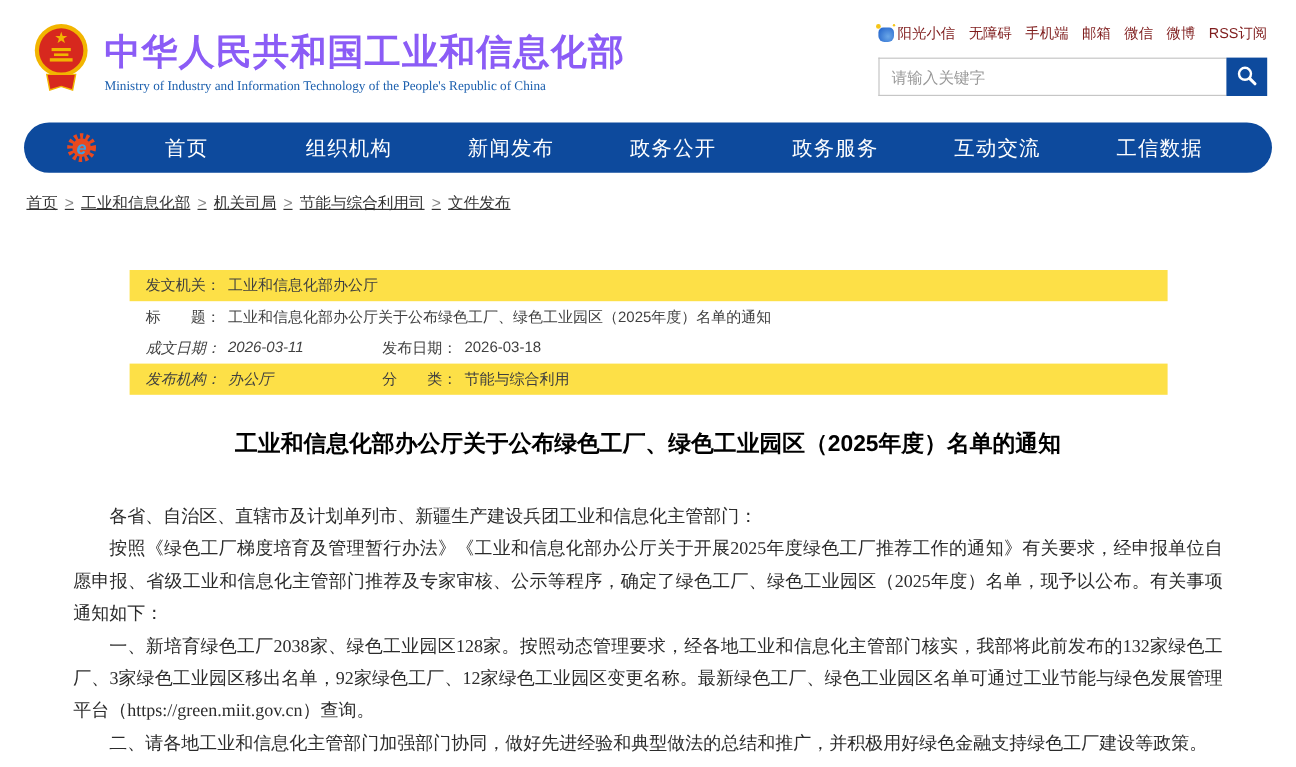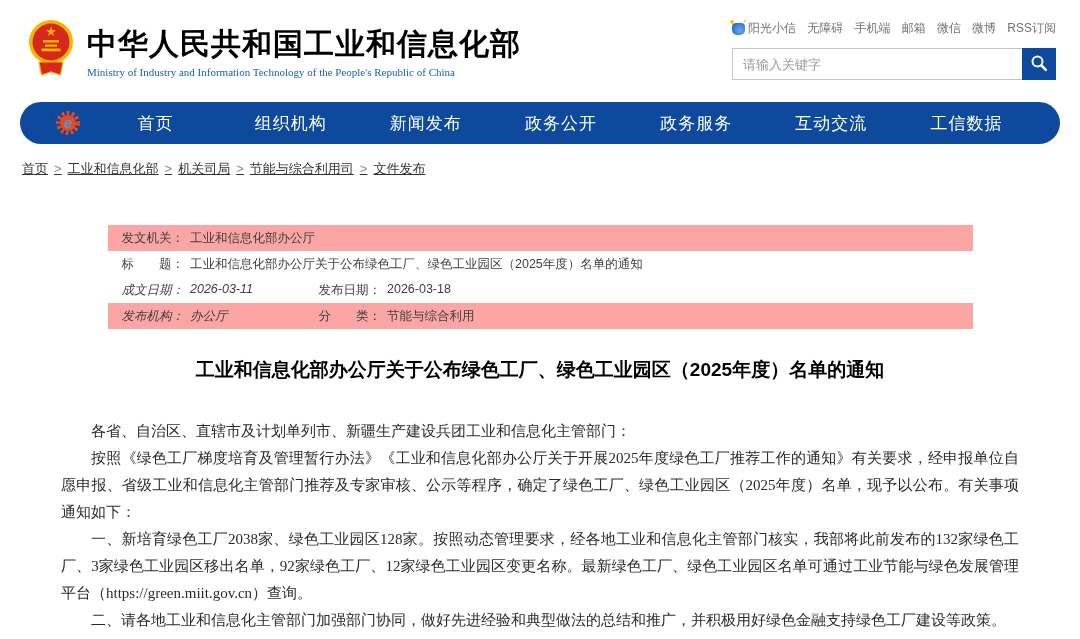--- a/index.html
+++ b/index.html
@@ -2,24 +2,24 @@
 <html><head>
 <meta charset="utf-8">
 <style>
   html,body{margin:0;padding:0;background:#fff;}
   body{width:1080px;height:639px;overflow:hidden;font-family:"Liberation Sans","DejaVu Sans",sans-serif;position:relative;}
 
   
   .site-header{display:flex;justify-content:space-between;align-items:flex-start;padding:16px 24px 0 28px;height:96px;box-sizing:border-box;}
   .brand{display:flex;align-items:center;gap:13px;}
   .brand-text{display:flex;flex-direction:column;}
-  .site-title{font-size:30px;font-weight:bold;color:#000000;letter-spacing:1px;line-height:38px;white-space:nowrap;}
+  .site-title{font-size:30px;font-weight:bold;color:#8b5cf6;letter-spacing:1px;line-height:38px;white-space:nowrap;}
   .site-subtitle{font-size:11px;color:#1b5fae;margin-top:3px;white-space:nowrap;font-family:Liberation Serif, serif;}
   .header-right{width:324px;padding-top:4px;}
-  .top-links{display:flex;align-items:center;justify-content:space-between;font-size:12px;color:#737373;white-space:nowrap;}
+  .top-links{display:flex;align-items:center;justify-content:space-between;font-size:12px;color:#7f1d1d;white-space:nowrap;}
   .top-link{display:flex;align-items:center;gap:3px;cursor:pointer;}
   .sunshine-icon{display:inline-block;width:13px;height:12px;border-radius:4px 4px 5px 5px;background:radial-gradient(circle at 62% 62%,#6aa7e8 0%,#2f6fd0 75%);position:relative;}
   .sunshine-icon::after{content:"";position:absolute;top:-3px;left:-2px;width:4px;height:4px;border-radius:50%;background:#f5c518;box-shadow:13px -1px 0 -1px #f5c518;}
   .search-row{margin-top:11px;display:flex;height:32px;}
   .search-input{flex:1;border:1px solid #c6c6c6;border-right:none;padding:0 10px;font-size:13px;color:#333;outline:none;box-sizing:border-box;font-family:Liberation Sans, sans-serif;}
   .search-input::placeholder{color:#9a9a9a;}
   .search-btn{width:34px;height:32px;background:#0d4a9d;border:none;display:flex;align-items:center;justify-content:center;cursor:pointer;padding:0;}
 
   
   .main-nav{margin:6px 20px 0;height:42px;background:#0d4a9d;border-radius:21px;display:flex;align-items:center;padding:0 26px 0 34px;box-sizing:border-box;}
@@ -28,21 +28,21 @@
   .nav-item{flex:1;text-align:center;color:#fff;font-size:17px;letter-spacing:1px;cursor:pointer;white-space:nowrap;}
 
   
   .breadcrumb{margin:16px 0 0 22px;font-size:13px;color:#333;text-decoration:underline;}
   .crumb{cursor:pointer;}
   .crumb-sep{color:#888;margin:0 6px;}
 
   
   .meta-table{width:865px;margin:47px auto 0;}
   .meta-row{display:flex;align-items:center;height:26px;padding:0 14px;font-size:12.5px;color:#3f3f3f;box-sizing:border-box;}
-  .meta-row.gray{background:#fca5a5;}
+  .meta-row.gray{background:#fde047;}
   .meta-cell{display:flex;white-space:nowrap;}
   .meta-cell.fixed{width:197px;flex:none;font-style:italic;}
   .meta-label{margin-right:6px;}
 
   
   .doc-title{margin:28px 60px 0;text-align:center;font-size:19px;font-weight:700;color:#000;}
   .doc-body{width:958px;margin:35px auto 0;font-size:15px;line-height:27px;color:#2b2b2b;text-align:justify;font-family:"Liberation Serif","DejaVu Serif",serif;}
   .doc-para{margin:0;text-indent:2em;word-break:break-all;}
 </style>
 </head>

